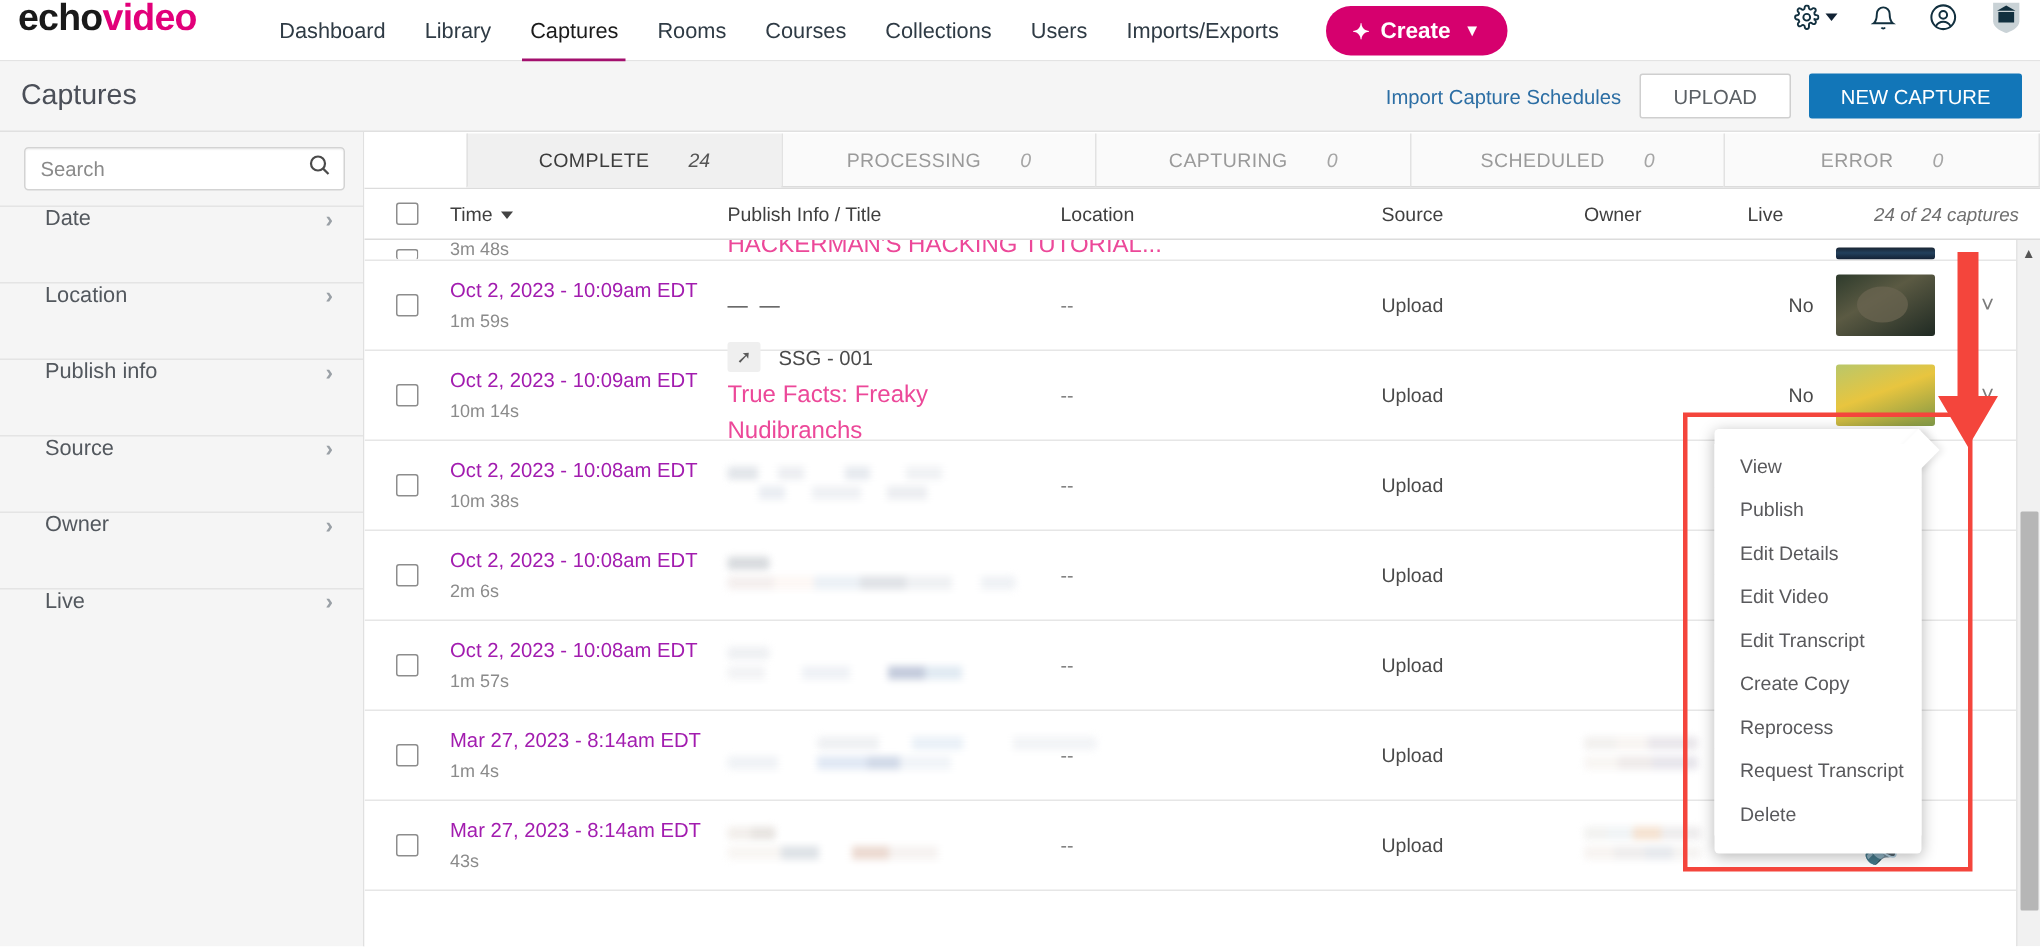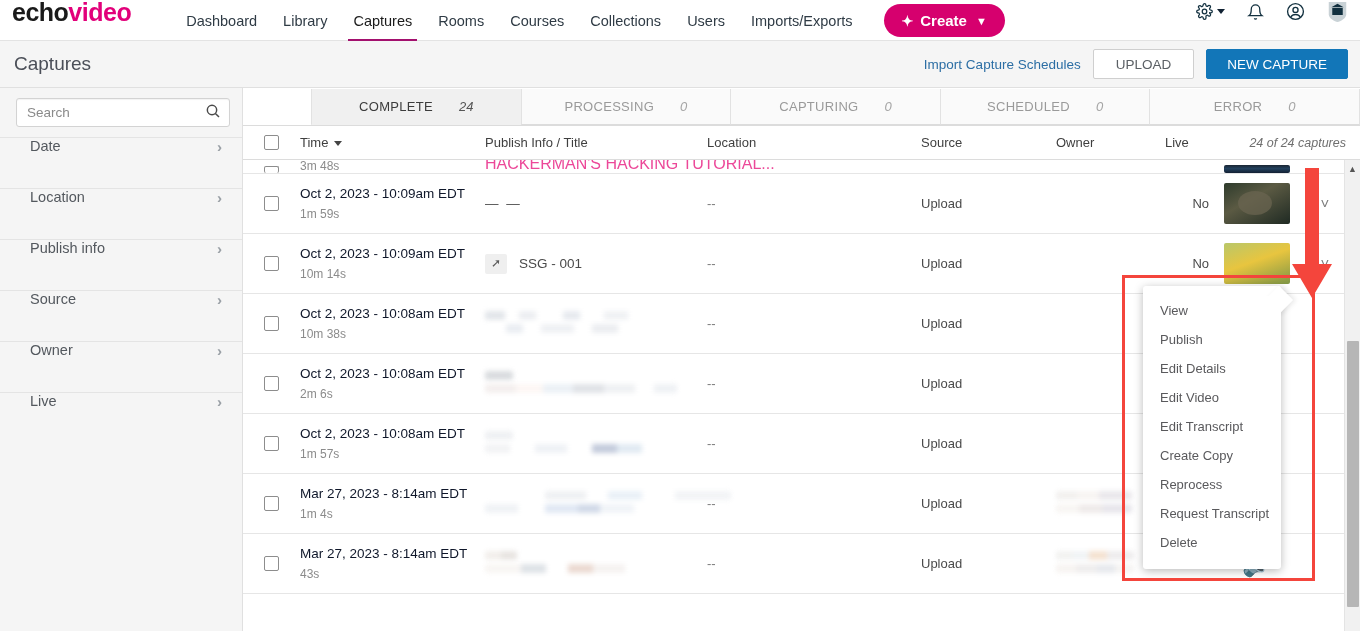--- a/index.html
+++ b/index.html
@@ -126,21 +126,21 @@
   }
   .sort-caret { display:inline-block; width:0;height:0;border-left:4px solid transparent;border-right:4px solid transparent;border-top:5px solid #444; margin-left:6px; vertical-align: middle;}
 
   .tbody { flex: 1; position: relative; overflow: hidden; }
   .row {
     display: flex; align-items: center; border-bottom: 1px solid #e6e6e6;
     height: 60px; background: #fff; font-size: 13px; color: #4a4a4a;
   }
   .row.clipped { height: 14px; align-items: flex-end; overflow: hidden; }
   .rowmain { line-height: 1.45; }
-  .t1 { font-size: 13.5px; color: #0f172a; }
+  .t1 { font-size: 13.5px; color: #a21caf; }
   .t2 { font-size: 12px; color: #8b8b8b; margin-top: 3px; }
   .title1 { font-size: 13.5px; color: #4a4a4a; display: flex; align-items: center; gap: 12px; }
   .title2 { font-size: 16px; color: #ec4899; margin-top: 4px; }
   .share-ic {
     width: 22px; height: 20px; background: #efefef; border-radius: 2px;
     display: flex; align-items: center; justify-content: center; color: #5a5a5a; font-size: 12px;
   }
   .dashes { color: #4a4a4a; letter-spacing: 2px; }
   .muted { color: #7c7c7c; }
   .thumb { width: 66px; height: 41px; border-radius: 2px; background: #20303b; overflow: hidden; position: relative;}
@@ -376,20 +376,21 @@
             </div>
           <div class="cell-time rowmain">
             <div class="t1">Oct 2, 2023 - 10:09am EDT</div>
             <div class="t2">10m 14s</div>
           </div>
           <div class="cell-title rowmain">
             <div class="title1">
               <span class="share-ic">➚</span>
               <span>SSG - 001</span>
             </div>
+            <div class="title2">True Facts: Freaky Nudibranchs</div>
           </div>
           <div class="cell-loc muted">--</div>
           <div class="cell-src">Upload</div>
           <div class="cell-own"></div>
           <div class="cell-live">No</div>
           <div class="cell-thumb">
               <div class="thumb yellow"></div>
             </div>
           <div class="cell-menu">
               <span class="menu-caret">˅</span>

